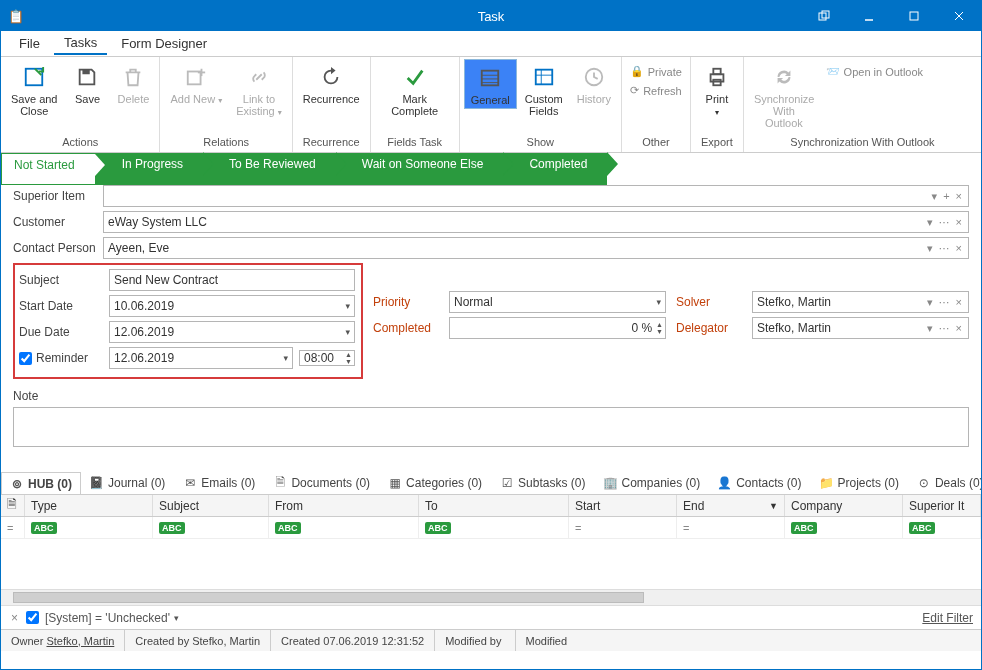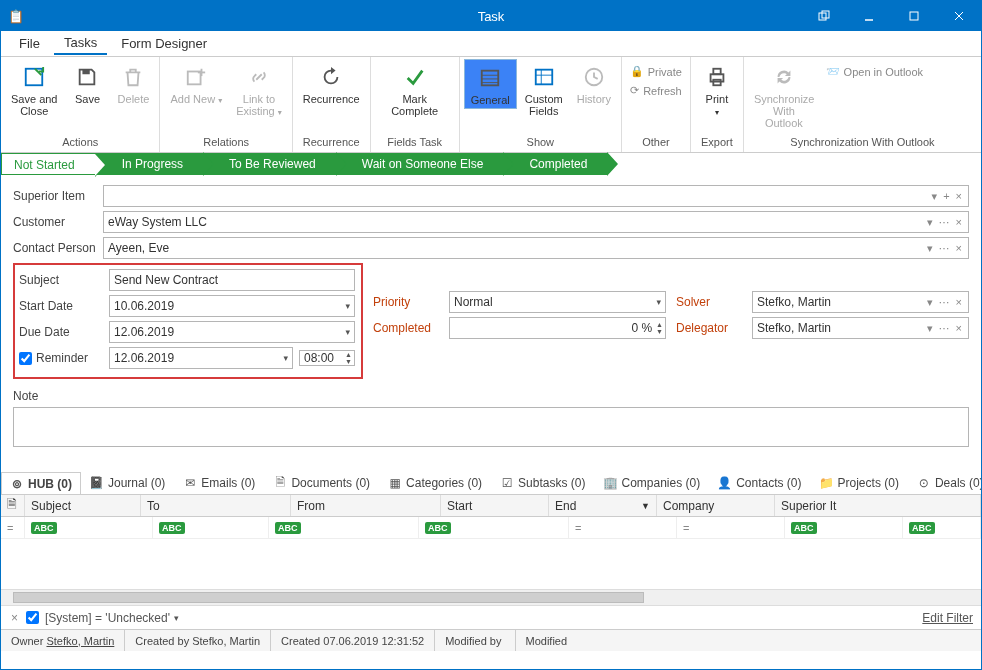--- a/index.html
+++ b/index.html
@@ -26,21 +26,21 @@
   .ribbonbtn { display: flex; flex-direction: column; align-items: center; justify-content: flex-start; padding: 4px 6px 2px; cursor: pointer; text-align: center; min-width: 44px; }
   .ribbonbtn.selected { background: #3b82f6; border: 1px solid #8bb8dc; }
   .ribbonbtn .ricon { width: 28px; height: 28px; margin-bottom: 2px; display: flex; align-items: center; justify-content: center; }
   .ribbonbtn .rlabel { font-size: 11px; line-height: 12px; max-width: 60px; }
   .ribbonbtn.disabled { color: #aaa; }
   .ribbon-smallbtn { display: flex; align-items: center; gap: 4px; padding: 2px 4px; font-size: 11px; color: #888; cursor: pointer; }
   .ribbon-vert { display: flex; flex-direction: column; justify-content: flex-start; padding-top: 4px; gap: 2px; }
   
   
   .statusstrip { display: flex; height: 22px; }
-  .statuschip { position: relative; height: 22px; line-height: 22px; padding: 0 20px 0 26px; color: #fff; background: #2a9a3e; font-size: 12px; }
+  .statuschip { position: relative; height: 32px; line-height: 22px; padding: 0 20px 0 26px; color: #fff; background: #2a9a3e; font-size: 12px; }
   .statuschip:first-child { background: #fff; color: #2a9a3e; border: 1px solid #2a9a3e; }
   .statuschip::after { content: ""; position: absolute; right: -10px; top: 0; width: 0; height: 0; border-top: 11px solid transparent; border-bottom: 11px solid transparent; border-left: 10px solid #2a9a3e; z-index: 2; }
   .statuschip:first-child::after { border-left-color: #fff; }
   .statuschip::before { content: ""; position: absolute; right: -11px; top: -1px; width: 0; height: 0; border-top: 12px solid transparent; border-bottom: 12px solid transparent; border-left: 11px solid #2a9a3e; z-index:1;}
   .statuschip:first-child::before { border-left-color: #2a9a3e; }
   
   
   .form-area { padding: 10px 12px 4px 12px; }
   .formrow { display: flex; align-items: center; margin-bottom: 4px; gap: 6px; }
   .formlabel { width: 84px; font-size: 12px; color: #444; flex-shrink: 0; }
@@ -475,23 +475,24 @@
     </div>
   <div class="tab">
       <span class="ticon">⊙</span>
       <span>Deals (0)</span>
     </div>
 
 </div>
 
 <div class="gridheader">
   <div class="gh" style="width:24px">🗎</div>
+  <div class="gh" style="width:128px">Type</div>
   <div class="gh" style="width:116px">Subject</div>
+  <div class="gh" style="width:150px">From</div>
   <div class="gh" style="width:150px">To</div>
-  <div class="gh" style="width:150px">From</div>
   <div class="gh" style="width:108px">Start</div>
   <div class="gh" style="width:108px">
       <span>End</span>
       <span style="margin-left:auto;font-size:9px">▼</span>
     </div>
   <div class="gh" style="width:118px">Company</div>
   <div class="gh" style="flex:1">Superior It</div>
 </div>
 <div class="filterrow">
   <div class="fr" style="width:24px;color:#888">=</div>

